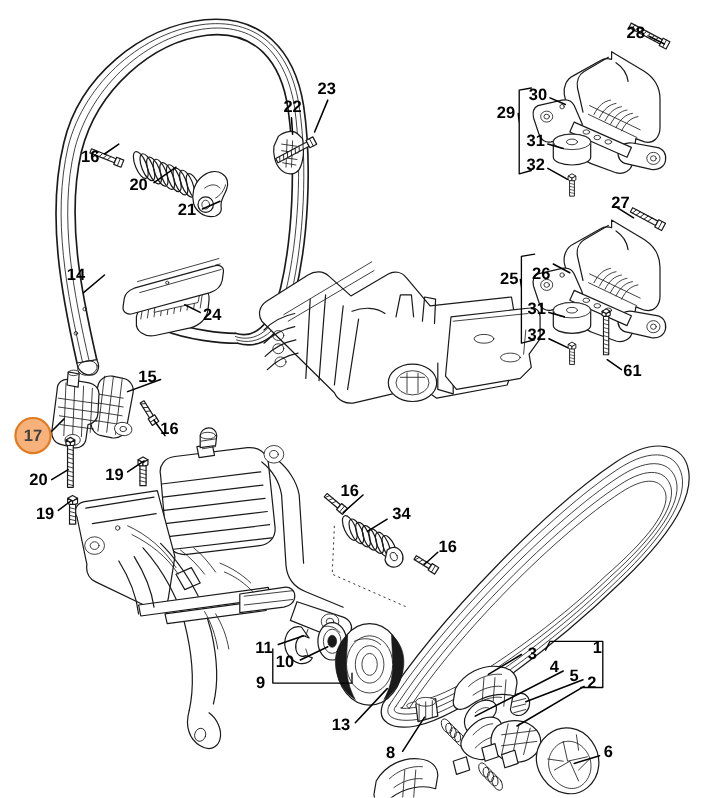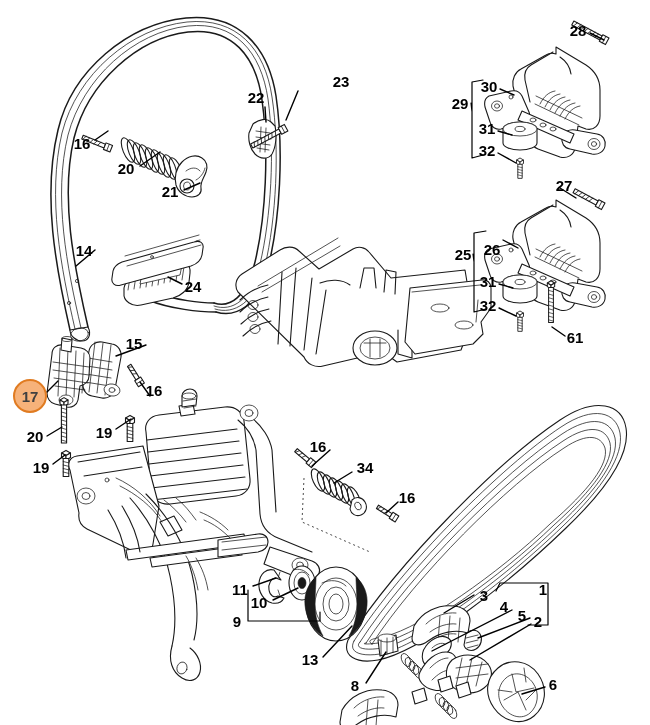--- a/index.html
+++ b/index.html
@@ -593,32 +593,32 @@
       <path class="lead" d="M499,308 L516,316"></path>
       <path class="brk" d="M474,233 L474,312 M474,233 L486,231 M474,312 L486,309 M474,262 L473,254"></path>
       <path class="lead" d="M560,188 L576,198"></path>
       <path class="lead" d="M565,336 L552,327"></path>
     </g>
   </svg>
 
   <div id="callout-layer">
       <div class="hl-ring" style="left: 30px; top: 396px; background: rgb(246, 178, 122); border-color: rgb(224, 123, 33);"></div>
       <div class="callout" style="left: 578px; top: 30px;">28</div>
-      <div class="callout" style="left: 297px; top: 81px; margin-left: 44px;">23</div>
+      <div class="callout" style="left: 297px; top: 81px;">23</div>
       <div class="callout" style="left: 489px; top: 86px;">30</div>
       <div class="callout" style="left: 460px; top: 103px;">29</div>
-      <div class="callout" style="left: 256px; top: 97px;">22</div>
+      <div class="callout" style="left: 266px; top: 97px;">22</div>
       <div class="callout" style="left: 487px; top: 128px;">31</div>
       <div class="callout" style="left: 82px; top: 143px;">16</div>
       <div class="callout" style="left: 487px; top: 150px;">32</div>
       <div class="callout" style="left: 126px; top: 168px;">20</div>
       <div class="callout" style="left: 170px; top: 191px;">21</div>
       <div class="callout" style="left: 548px; top: 185px; margin-left: 16px;">27</div>
       <div class="callout" style="left: 492px; top: 237px; margin-top: 12px;">26</div>
-      <div class="callout" style="left: 84px; top: 250px;">14</div>
+      <div class="callout" style="left: 69px; top: 250px;">14</div>
       <div class="callout" style="left: 463px; top: 254px;">25</div>
       <div class="callout" style="left: 488px; top: 281px;">31</div>
       <div class="callout" style="left: 193px; top: 286px;">24</div>
       <div class="callout" style="left: 488px; top: 305px;">32</div>
       <div class="callout" style="left: 575px; top: 337px;">61</div>
       <div class="callout" style="left: 134px; top: 343px;">15</div>
       <div class="callout" style="left: 154px; top: 390px;">16</div>
       <div class="callout hl" style="left: 30px; top: 396px;">17</div>
       <div class="callout" style="left: 35px; top: 436px;">20</div>
       <div class="callout" style="left: 104px; top: 432px;">19</div>

